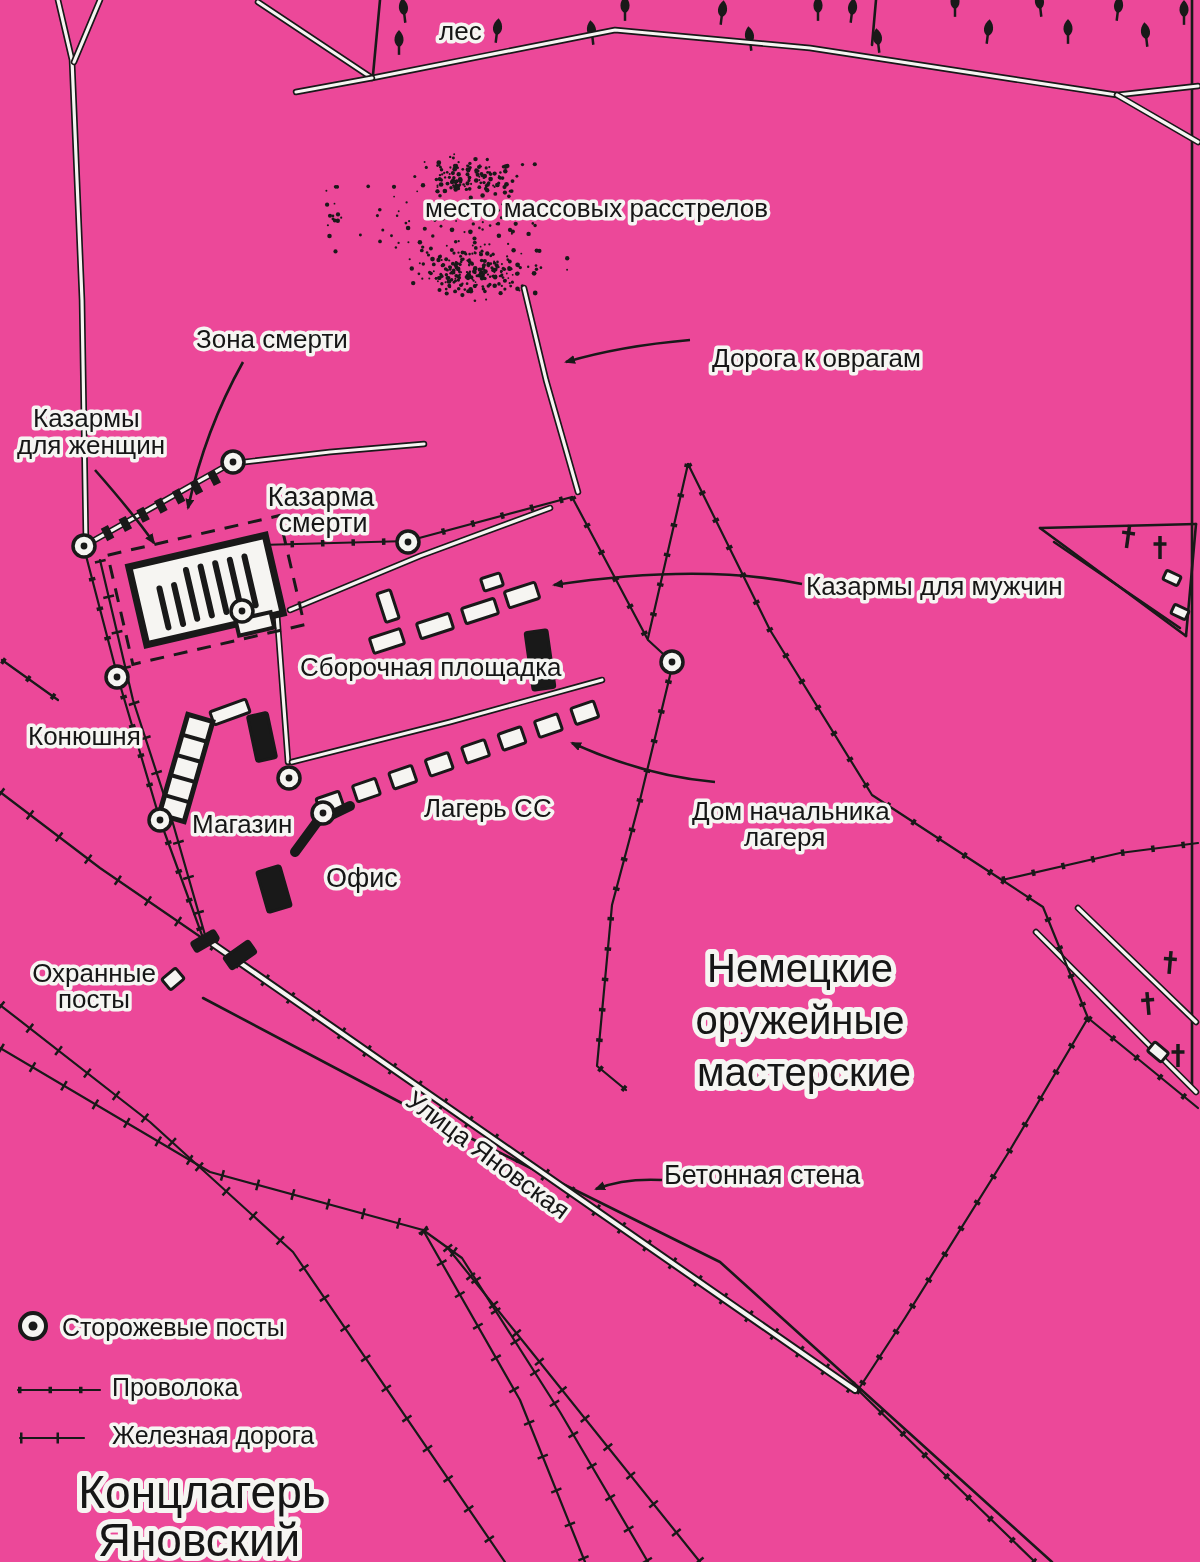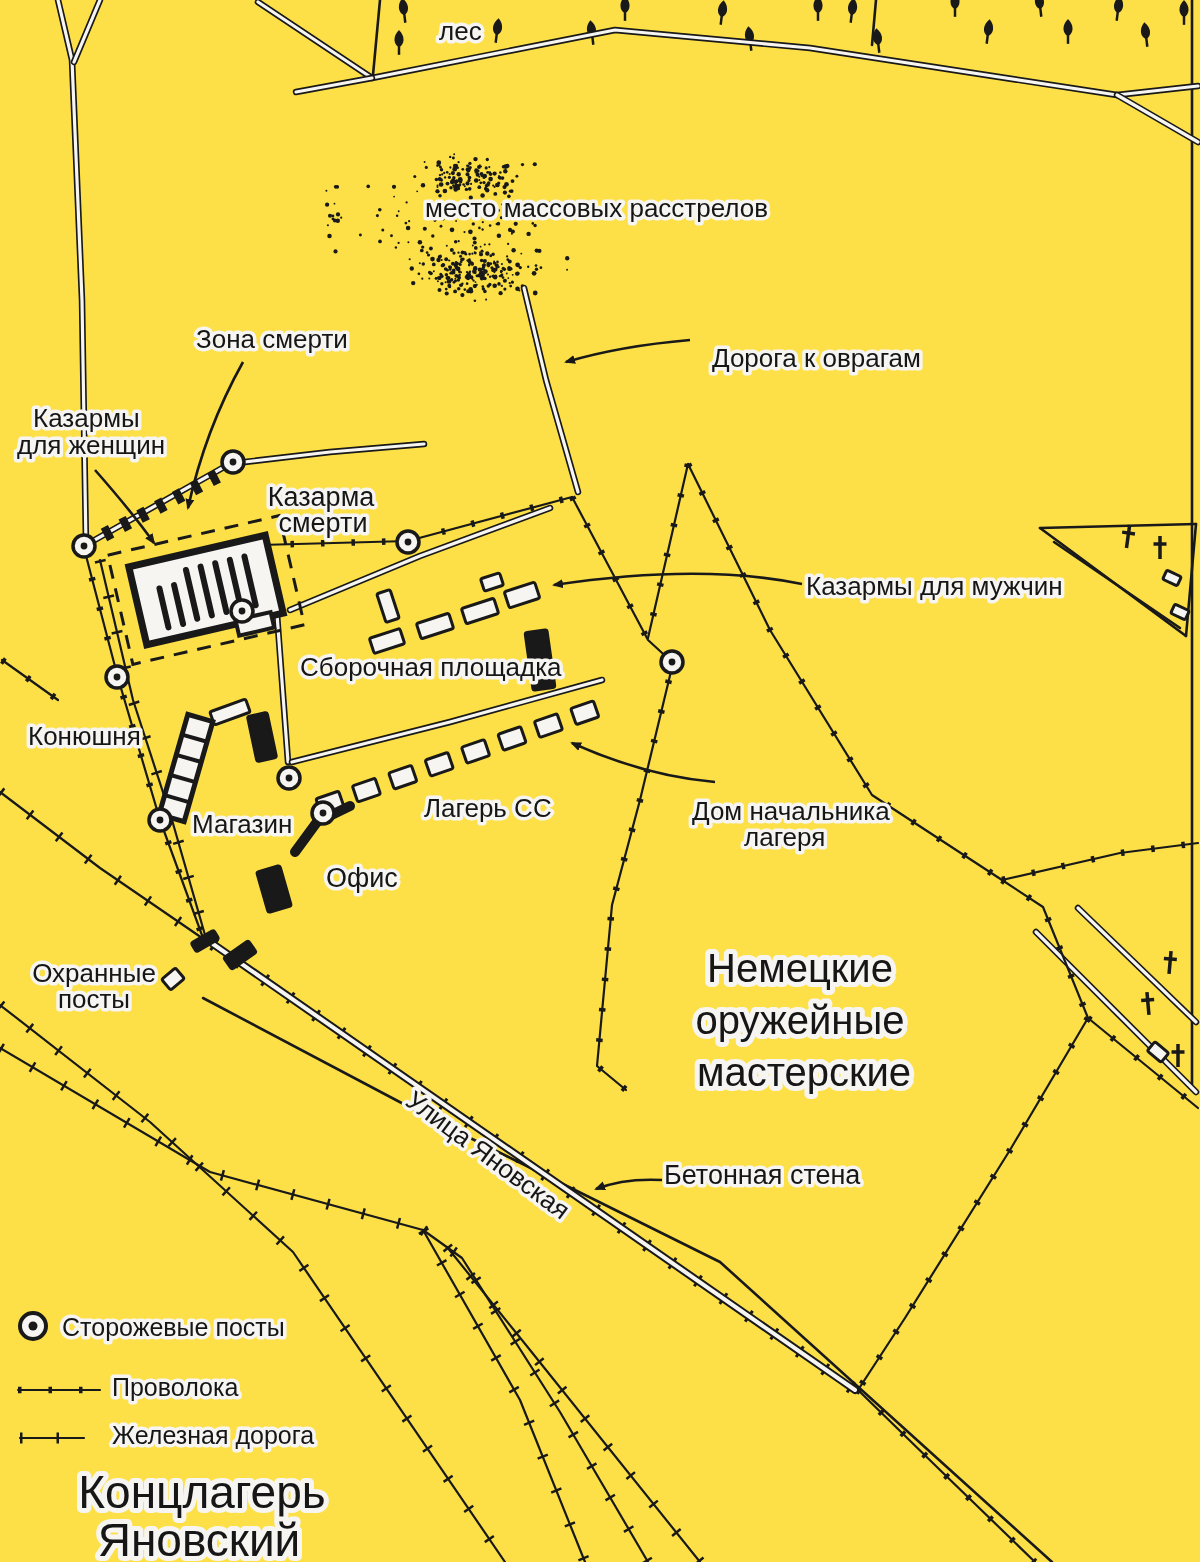--- a/index.html
+++ b/index.html
@@ -1,16 +1,16 @@
 <!DOCTYPE html>
 <html><head>
 <meta charset="utf-8">
 <style>
   html,body{margin:0;padding:0;background:#ffffff;}
-  #page{position:relative;width:1200px;height:1562px;background:#fde047;overflow:hidden;
+  #page{position:relative;width:1200px;height:1562px;background:#ec4899;overflow:hidden;
         font-family:"Liberation Sans", sans-serif;}
   svg{position:absolute;left:0;top:0;}
   .lbl{font-family:"Liberation Sans", sans-serif;fill:#161616;
        paint-order:stroke;stroke:#f6f5f2;stroke-width:7px;stroke-linejoin:round;}
   .s25{font-size:25px}.s26{font-size:26px}.s27{font-size:27px}
   .s40{font-size:40px;stroke-width:10px}
   .s46{font-size:46px;stroke-width:10px}
   .mid{text-anchor:middle}
 </style>
 </head>

